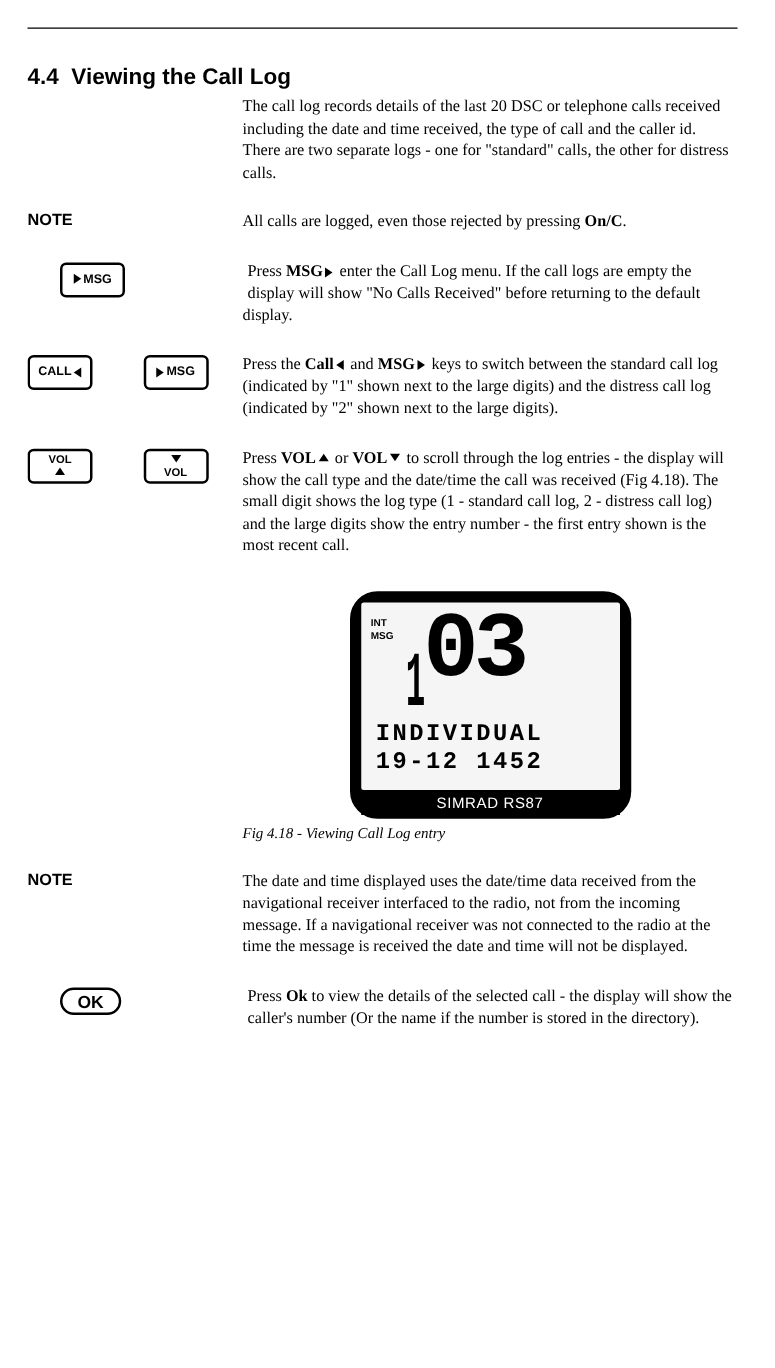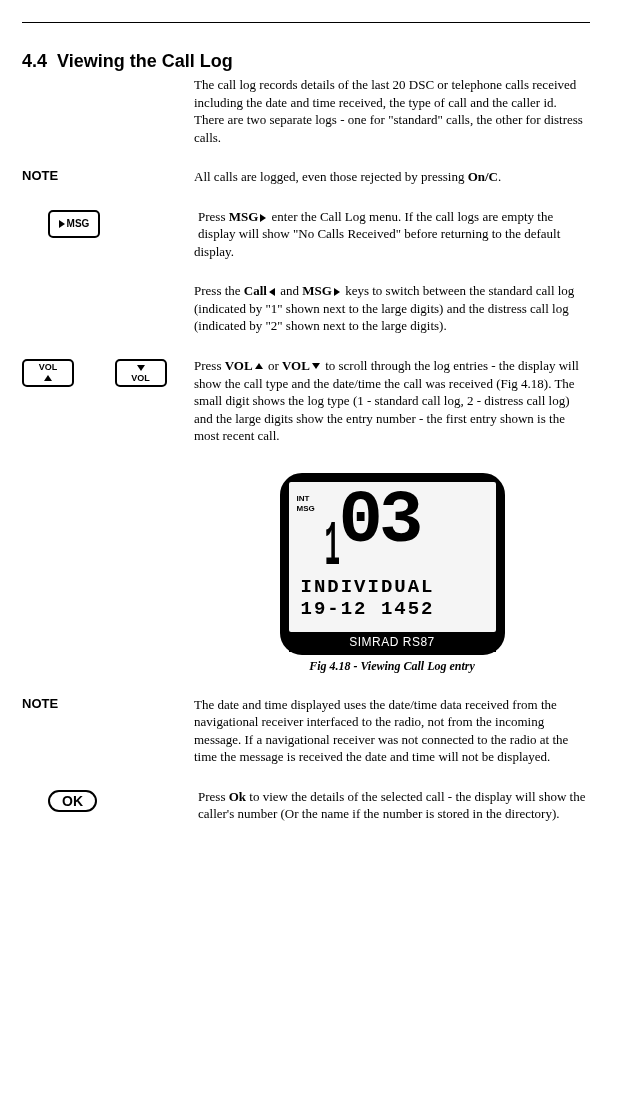--- a/index.html
+++ b/index.html
@@ -187,25 +187,23 @@
     left: 12px;
     font-family: "Courier New", monospace;
     font-weight: bold;
     font-size: 19px;
     letter-spacing: 2px;
   }
   .dot-line1 { top: 94px; }
   .dot-line2 { top: 116px; }
 
   .fig-caption {
-    text-align:center;
     font-style: italic;
     font-size: 12px;
     margin: 4px 0 14px 0;
-    font-weight: bold;
   }
   .footer {
     position:absolute;
     bottom: 18px;
     left: 22px;
     right: 30px;
   }
   .footer-rule {
     border:none;
     border-top:1px solid #000;
@@ -275,20 +273,29 @@
       </span>
     </div>
     <div class="right-col">
       <p class="para">
         <span>Press </span><b>MSG</b><span class="txt-tri-right"></span><span> enter the Call Log menu.  If the call logs are empty the display will show "No Calls Received" before returning to the default display.</span>
       </p>
     </div>
   </div>
 
   <div class="row">
+    <div class="left-col">
+      <span class="btn">
+        <span>CALL</span><span class="tri-left"></span>
+      </span>
+      <span style="display:inline-block;width:34px;"></span>
+      <span class="btn">
+        <span class="tri-right"></span><span>MSG</span>
+      </span>
+    </div>
     <div class="right-col">
       <p class="para">
         <span>Press the </span><b>Call</b><span class="txt-tri-left"></span><span> and </span><b>MSG</b><span class="txt-tri-right"></span><span> keys to switch between the standard call log (indicated by "1" shown next to the large digits) and the distress call log (indicated by "2" shown next to the large digits).</span>
       </p>
     </div>
   </div>
 
   <div class="row">
     <div class="left-col">
       <span class="btn vol-up">

